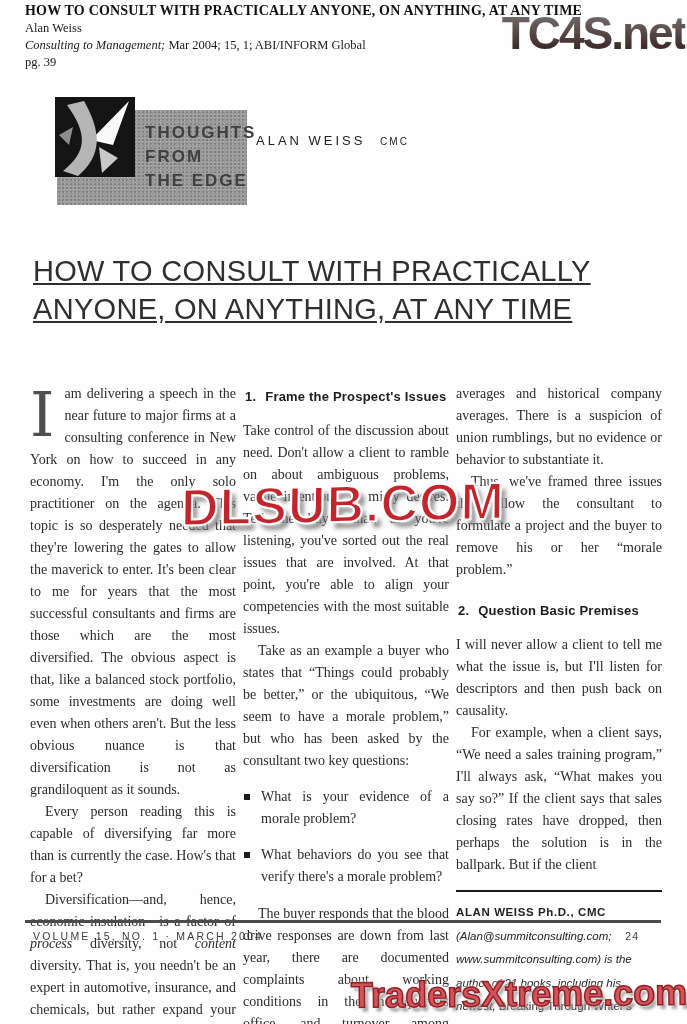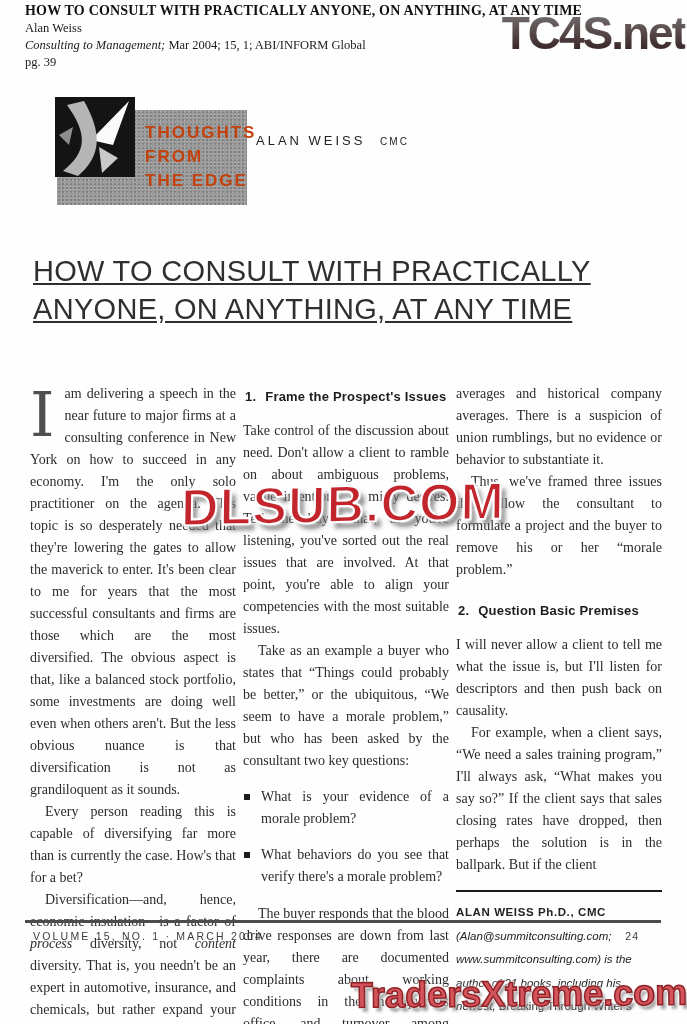--- a/index.html
+++ b/index.html
@@ -20,21 +20,21 @@
         text-shadow:0 0 1px rgba(0,0,0,.15);}
 
   
   .banner-box{position:absolute;left:57px;top:110px;width:190px;height:95px;
               background:#9b9b9b;
               background-image:radial-gradient(rgba(255,255,255,.25) 1px,transparent 1px),
                                radial-gradient(rgba(0,0,0,.18) 1px,transparent 1px);
               background-size:3px 3px,4px 4px;}
   .banner-logo{position:absolute;left:55px;top:97px;width:80px;height:80px;}
   .banner-text{position:absolute;left:145px;top:121px;font-family:"Liberation Sans",sans-serif;
-               font-weight:bold;font-size:17px;line-height:24px;letter-spacing:2px;color:#c2410c;}
+               font-weight:bold;font-size:17px;line-height:24px;letter-spacing:2px;color:#404040;}
   .byline{position:absolute;left:256px;top:133px;font-family:"Liberation Sans",sans-serif;
           font-size:13px;letter-spacing:3px;color:#222;}
   .byline .cred{font-size:10px;letter-spacing:2px;margin-left:8px;}
 
   
   .main-title{position:absolute;left:33px;top:252px;font-family:"Liberation Sans",sans-serif;
               font-weight:400;font-size:29px;line-height:38px;color:#2f2f2f;letter-spacing:.3px;text-decoration:underline;}
 
   
   .col{position:absolute;top:383px;width:206px;font-size:14px;line-height:22px;text-align:justify;color:#2b2b2b;}

